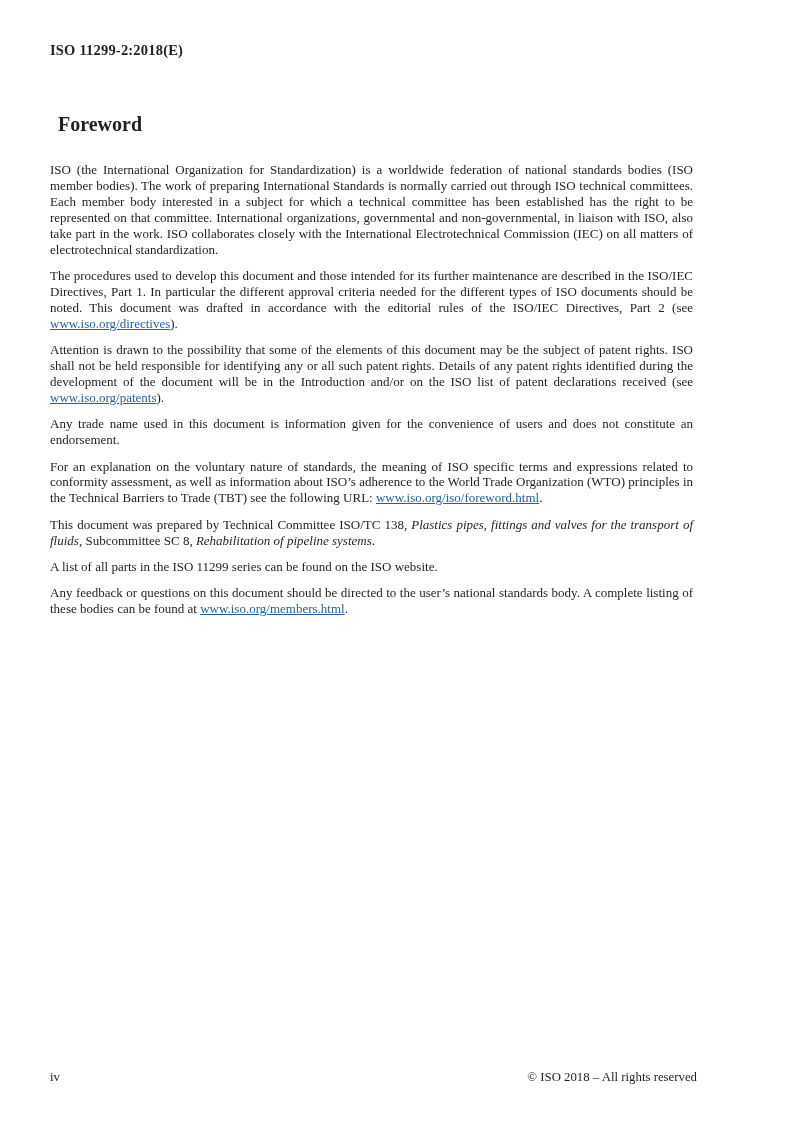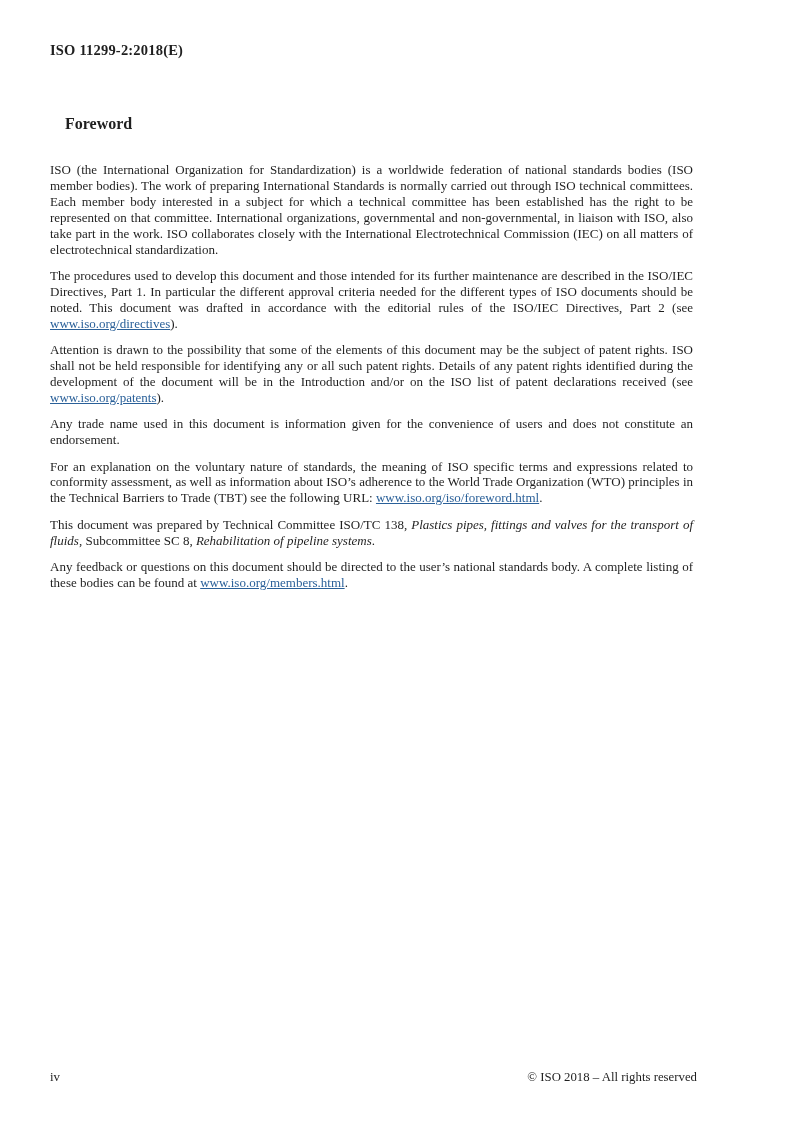--- a/index.html
+++ b/index.html
@@ -18,23 +18,23 @@
     color: #1f1f1f;
     overflow: hidden;
   }
   .doc-header {
     font-weight: bold;
     font-size: 14.5px;
     line-height: 17px;
     letter-spacing: 0.2px;
   }
   h1.section-title {
-    font-size: 16px;
+    font-size: 20px;
     font-weight: bold;
-    margin: 53px 0 26px 15px;
+    margin: 53px 0 26px 8px;
     line-height: 24px;
   }
   p.body-par {
     font-size: 13px;
     line-height: 15.9px;
     text-align: justify;
     margin: 0 0 10.5px 0;
   }
   a.doc-link {
     color: var(--link-color, #2A6099);
@@ -73,20 +73,21 @@
     <p class="body-par"><span>The procedures used to develop this document and those intended for its further maintenance are described in the ISO/IEC Directives, Part 1. In particular the different approval criteria needed for the different types of ISO documents should be noted. This document was drafted in accordance with the editorial rules of the ISO/IEC Directives, Part 2 (see </span><a class="doc-link">www.iso.org/directives</a><span>).</span></p>
 
     <p class="body-par"><span>Attention is drawn to the possibility that some of the elements of this document may be the subject of patent rights. ISO shall not be held responsible for identifying any or all such patent rights. Details of any patent rights identified during the development of the document will be in the Introduction and/or on the ISO list of patent declarations received (see </span><a class="doc-link">www.iso.org/patents</a><span>).</span></p>
 
     <p class="body-par"><span>Any trade name used in this document is information given for the convenience of users and does not constitute an endorsement.</span></p>
 
     <p class="body-par"><span>For an explanation on the voluntary nature of standards, the meaning of ISO specific terms and expressions related to conformity assessment, as well as information about ISO’s adherence to the World Trade Organization (WTO) principles in the Technical Barriers to Trade (TBT) see the following URL: </span><a class="doc-link">www.iso.org/iso/foreword.html</a><span>.</span></p>
 
     <p class="body-par"><span>This document was prepared by Technical Committee ISO/TC 138, </span><em class="committee-italic">Plastics pipes, fittings and valves for the transport of fluids</em><span>, Subcommittee SC 8, </span><em class="committee-italic">Rehabilitation of pipeline systems</em><span>.</span></p>
 
+    <p class="body-par"><span>A list of all parts in the ISO 11299 series can be found on the ISO website.</span></p>
 
     <p class="body-par"><span>Any feedback or questions on this document should be directed to the user’s national standards body. A complete listing of these bodies can be found at </span><a class="doc-link">www.iso.org/members.html</a><span>.</span></p>
   </main>
 
   <footer class="doc-footer">
     <span>iv</span>
     <span>© ISO 2018 – All rights reserved</span>
   </footer>
 
 </div>

